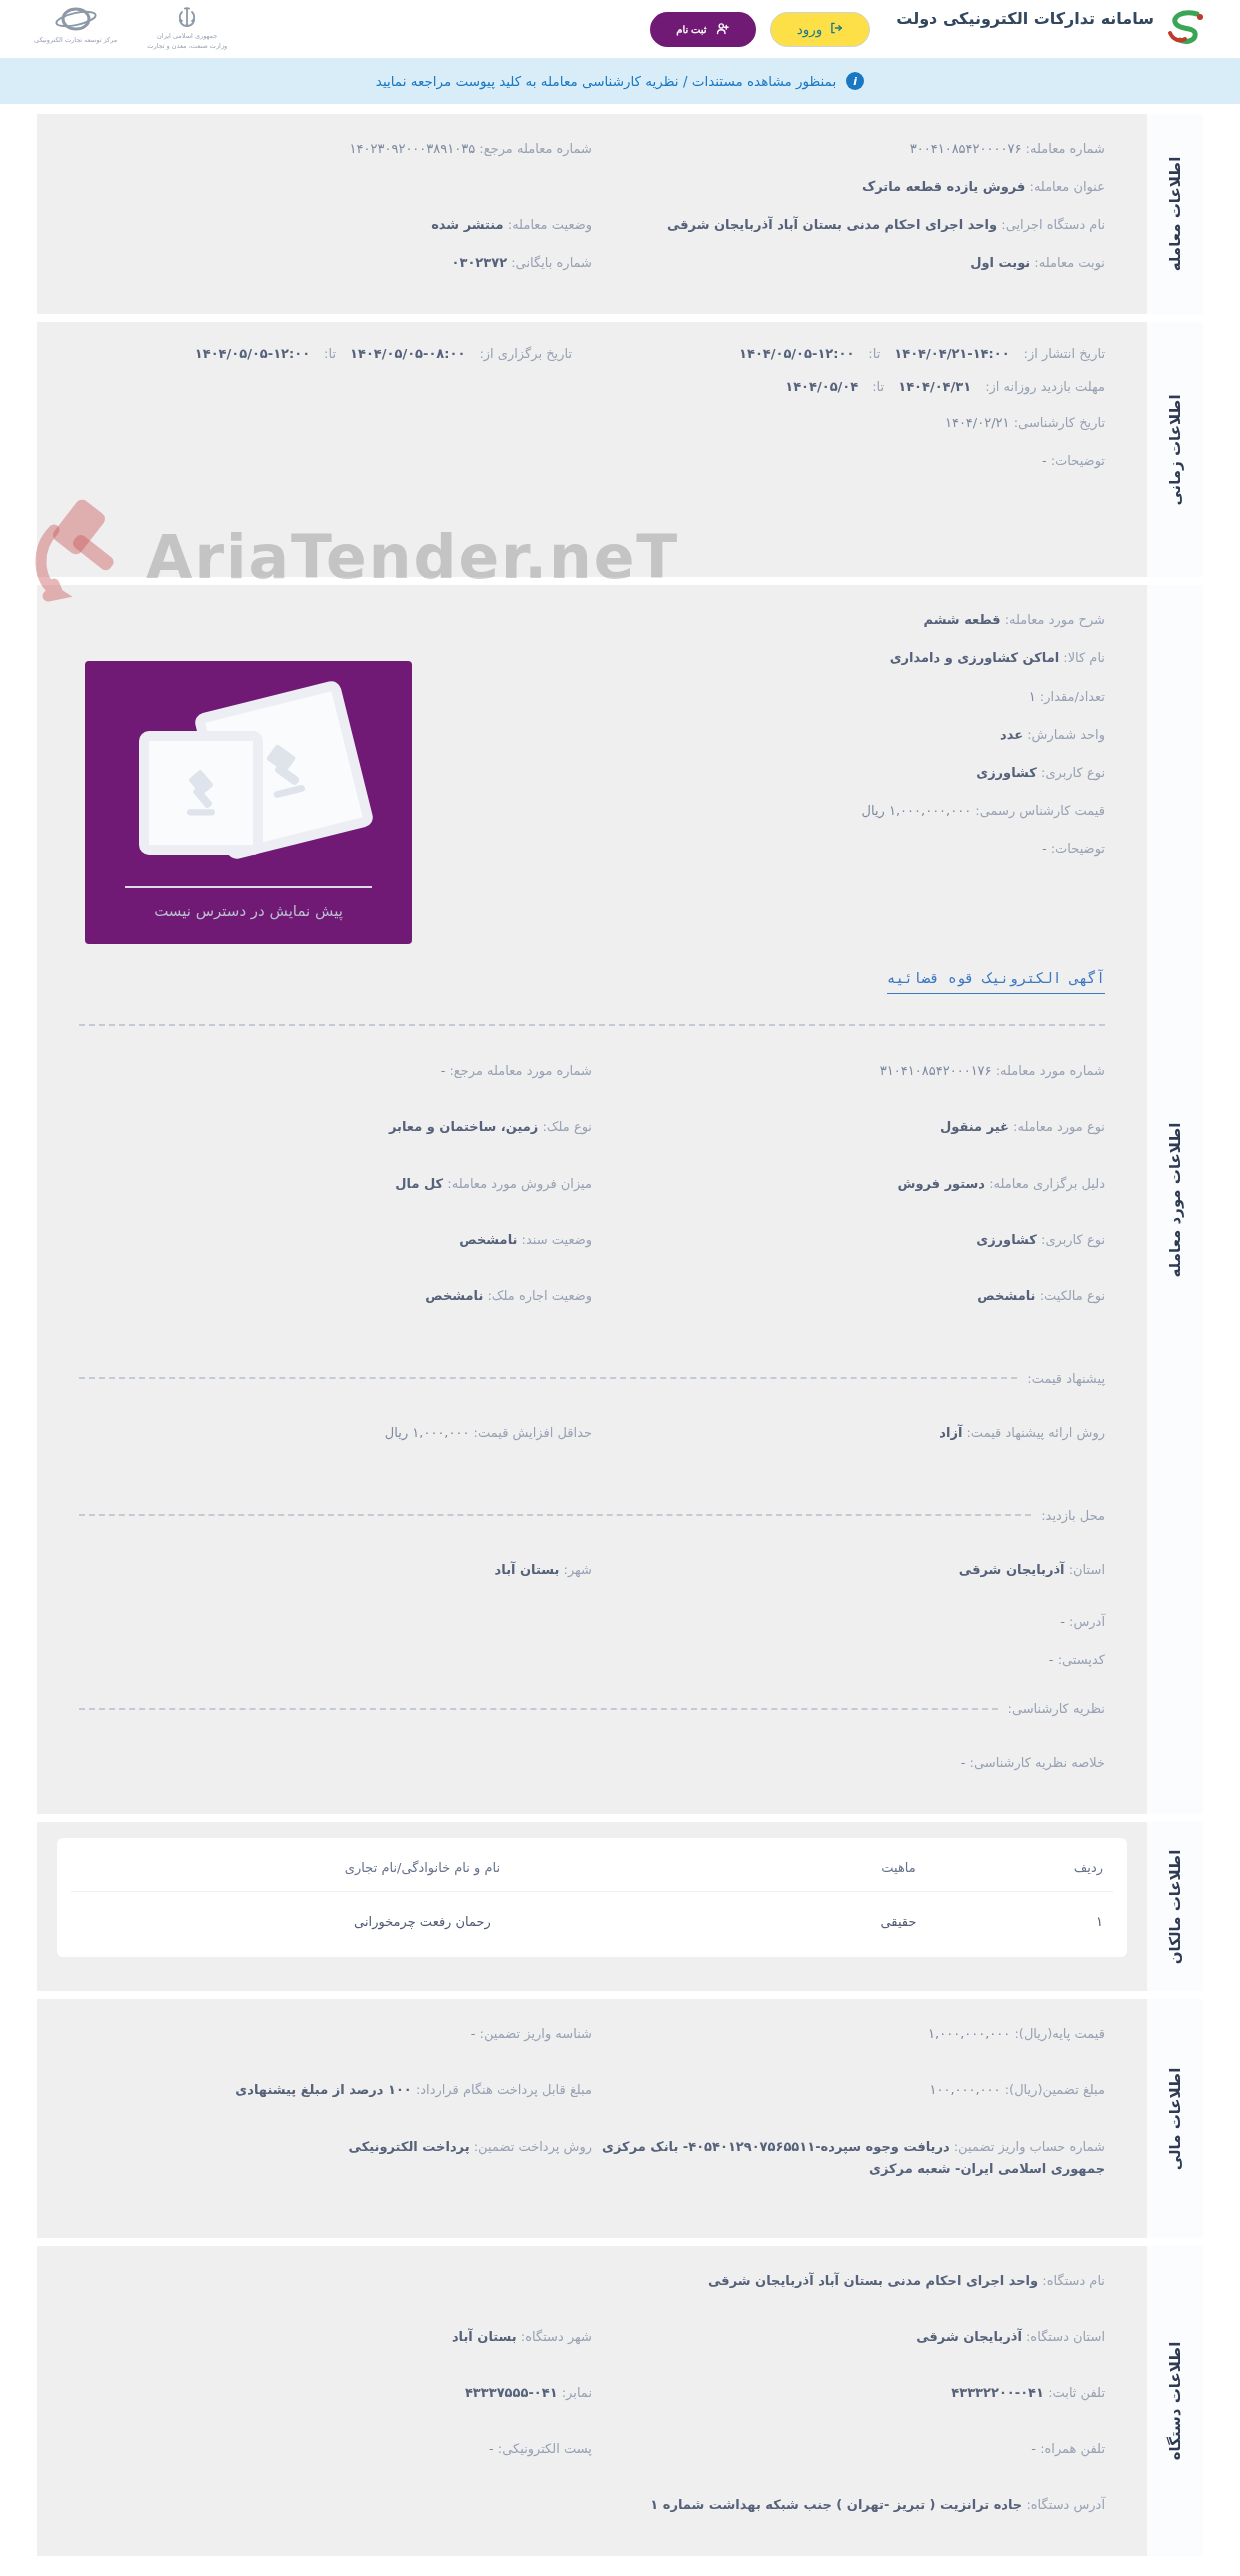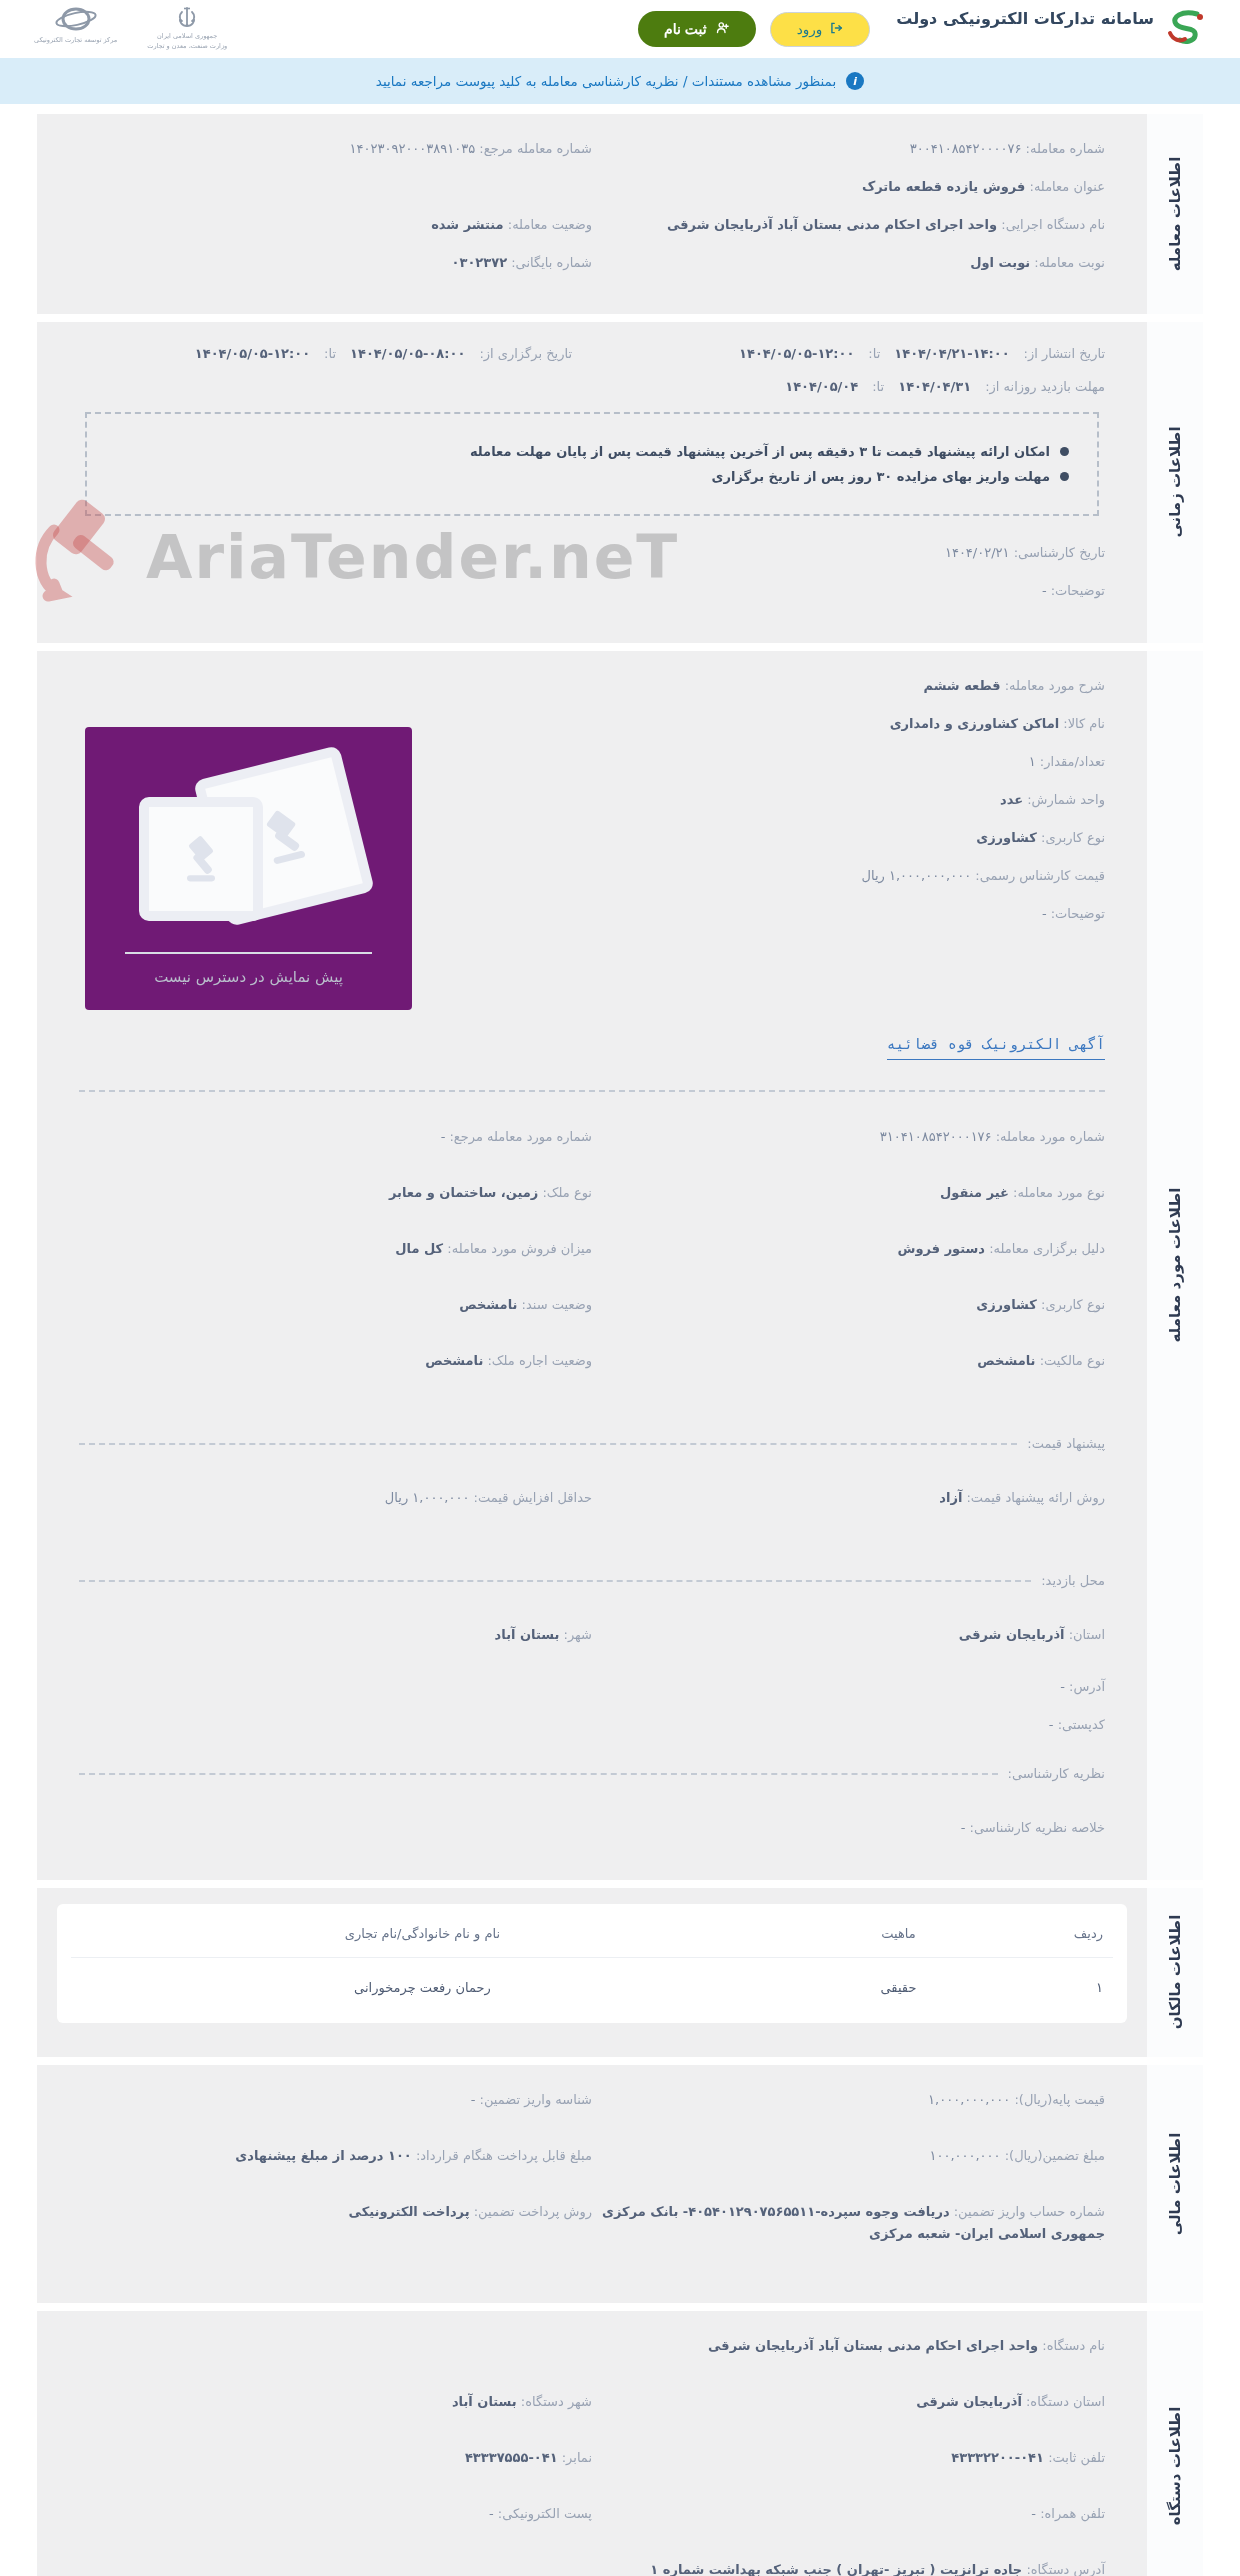--- a/index.html
+++ b/index.html
@@ -5,21 +5,21 @@
   * { margin:0; padding:0; box-sizing:border-box; }
   body { width:1240px; background:#ffffff; font-family:"DejaVu Sans", sans-serif; direction:rtl; color:#4a576e; }
   .page { width:1240px; position:relative; overflow:hidden; }
 
   
   .topbar { height:58px; display:flex; align-items:center; padding:0 34px; background:#fff; }
   .brand { display:flex; align-items:flex-start; gap:10px; }
   .brand-title { font-size:16px; font-weight:600; color:#33475f; }
   .auth { display:flex; align-items:center; gap:14px; margin-right:26px; }
   .btn-login { display:flex; align-items:center; gap:7px; background:#fde047; border:1px solid #ccd3da; border-radius:20px; padding:8px 26px; color:#1b7a8e; font-size:13.5px; cursor:pointer; }
-  .btn-register { display:flex; align-items:center; gap:8px; background:#4d7c0f; border:none; border-radius:20px; padding:9px 26px; color:#fff; font-size:14px; font-weight:600; cursor:pointer; }
+  .btn-register { display:flex; align-items:center; gap:8px; background:#701a75; border:none; border-radius:20px; padding:9px 26px; color:#fff; font-size:10px; font-weight:600; cursor:pointer; }
   .gov-logos { margin-right:auto; display:flex; align-items:flex-start; gap:30px; direction:ltr; }
   .gov-logo { display:flex; flex-direction:column; align-items:center; color:#8e99a8; }
   .gov-logo .cap { font-size:6.5px; color:#9aa4b2; text-align:center; line-height:1.5; }
 
   
   .notice-bar { background:#d9edf9; min-height:46px; display:flex; align-items:center; justify-content:center; gap:10px; }
   .notice-text { color:#1a78c2; font-size:13.5px; }
   .info-ico { width:18px; height:18px; border-radius:50%; background:#1a78c2; color:#fff; font-size:11px; font-weight:bold; display:flex; align-items:center; justify-content:center; font-style:italic; }
 
   
@@ -174,30 +174,20 @@
         </div>
       </div>
       <div class="dates-row">
         <div class="part">
           <span class="lbl">مهلت بازدید روزانه از:</span>
           <span class="val">۱۴۰۴/۰۴/۳۱</span>
           <span class="lbl">تا:</span>
           <span class="val">۱۴۰۴/۰۵/۰۴</span>
         </div>
       </div>
-      <div class="dash-box">
-        <div class="bullet">
-            <span class="dot"></span>
-            <span>امکان ارائه پیشنهاد قیمت تا ۳ دقیقه پس از آخرین پیشنهاد قیمت پس از پایان مهلت معامله</span>
-          </div>
-        <div class="bullet">
-            <span class="dot"></span>
-            <span>مهلت واریز بهای مزایده ۳۰ روز پس از تاریخ برگزاری</span>
-          </div>
-      </div>
       <div class="field"><span class="lbl">تاریخ کارشناسی:</span> <span class="val plain">۱۴۰۴/۰۲/۲۱</span></div>
       <div class="field"><span class="lbl">توضیحات:</span> <span class="val plain">-</span></div>
     </div>
   </section>
 
   <section class="section" style="min-height:1136px;">
     <aside class="side-label">
         <span>اطلاعات مورد معامله</span>
       </aside>
     <div class="content">

